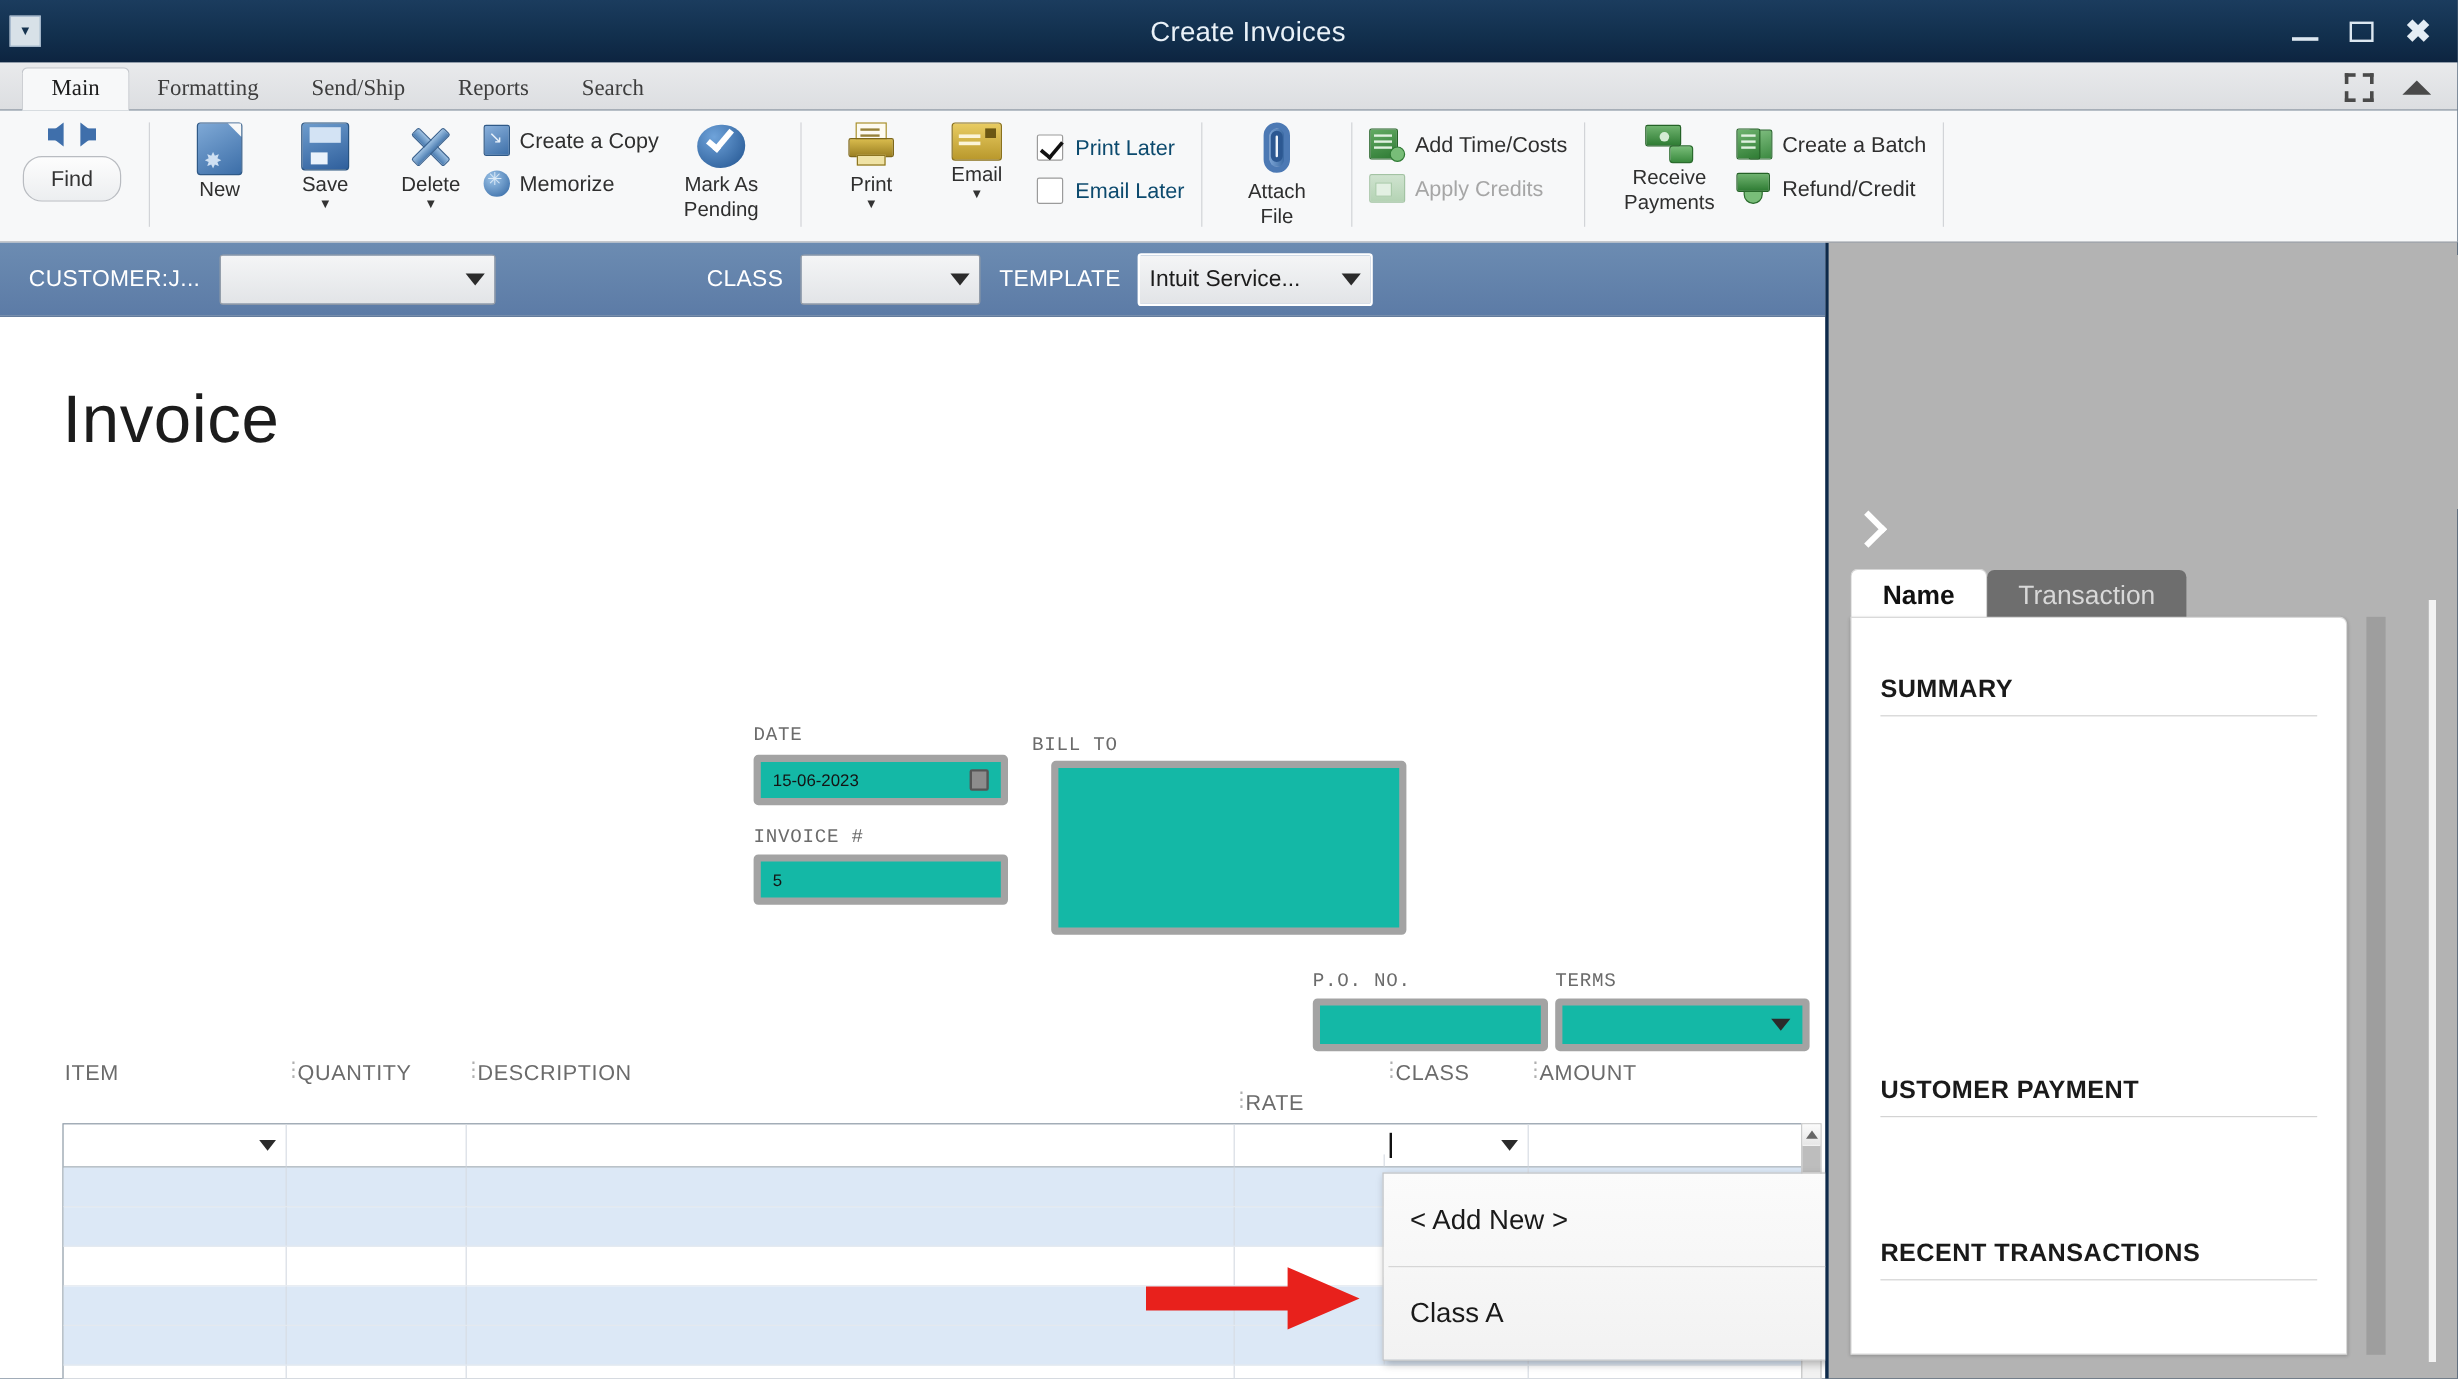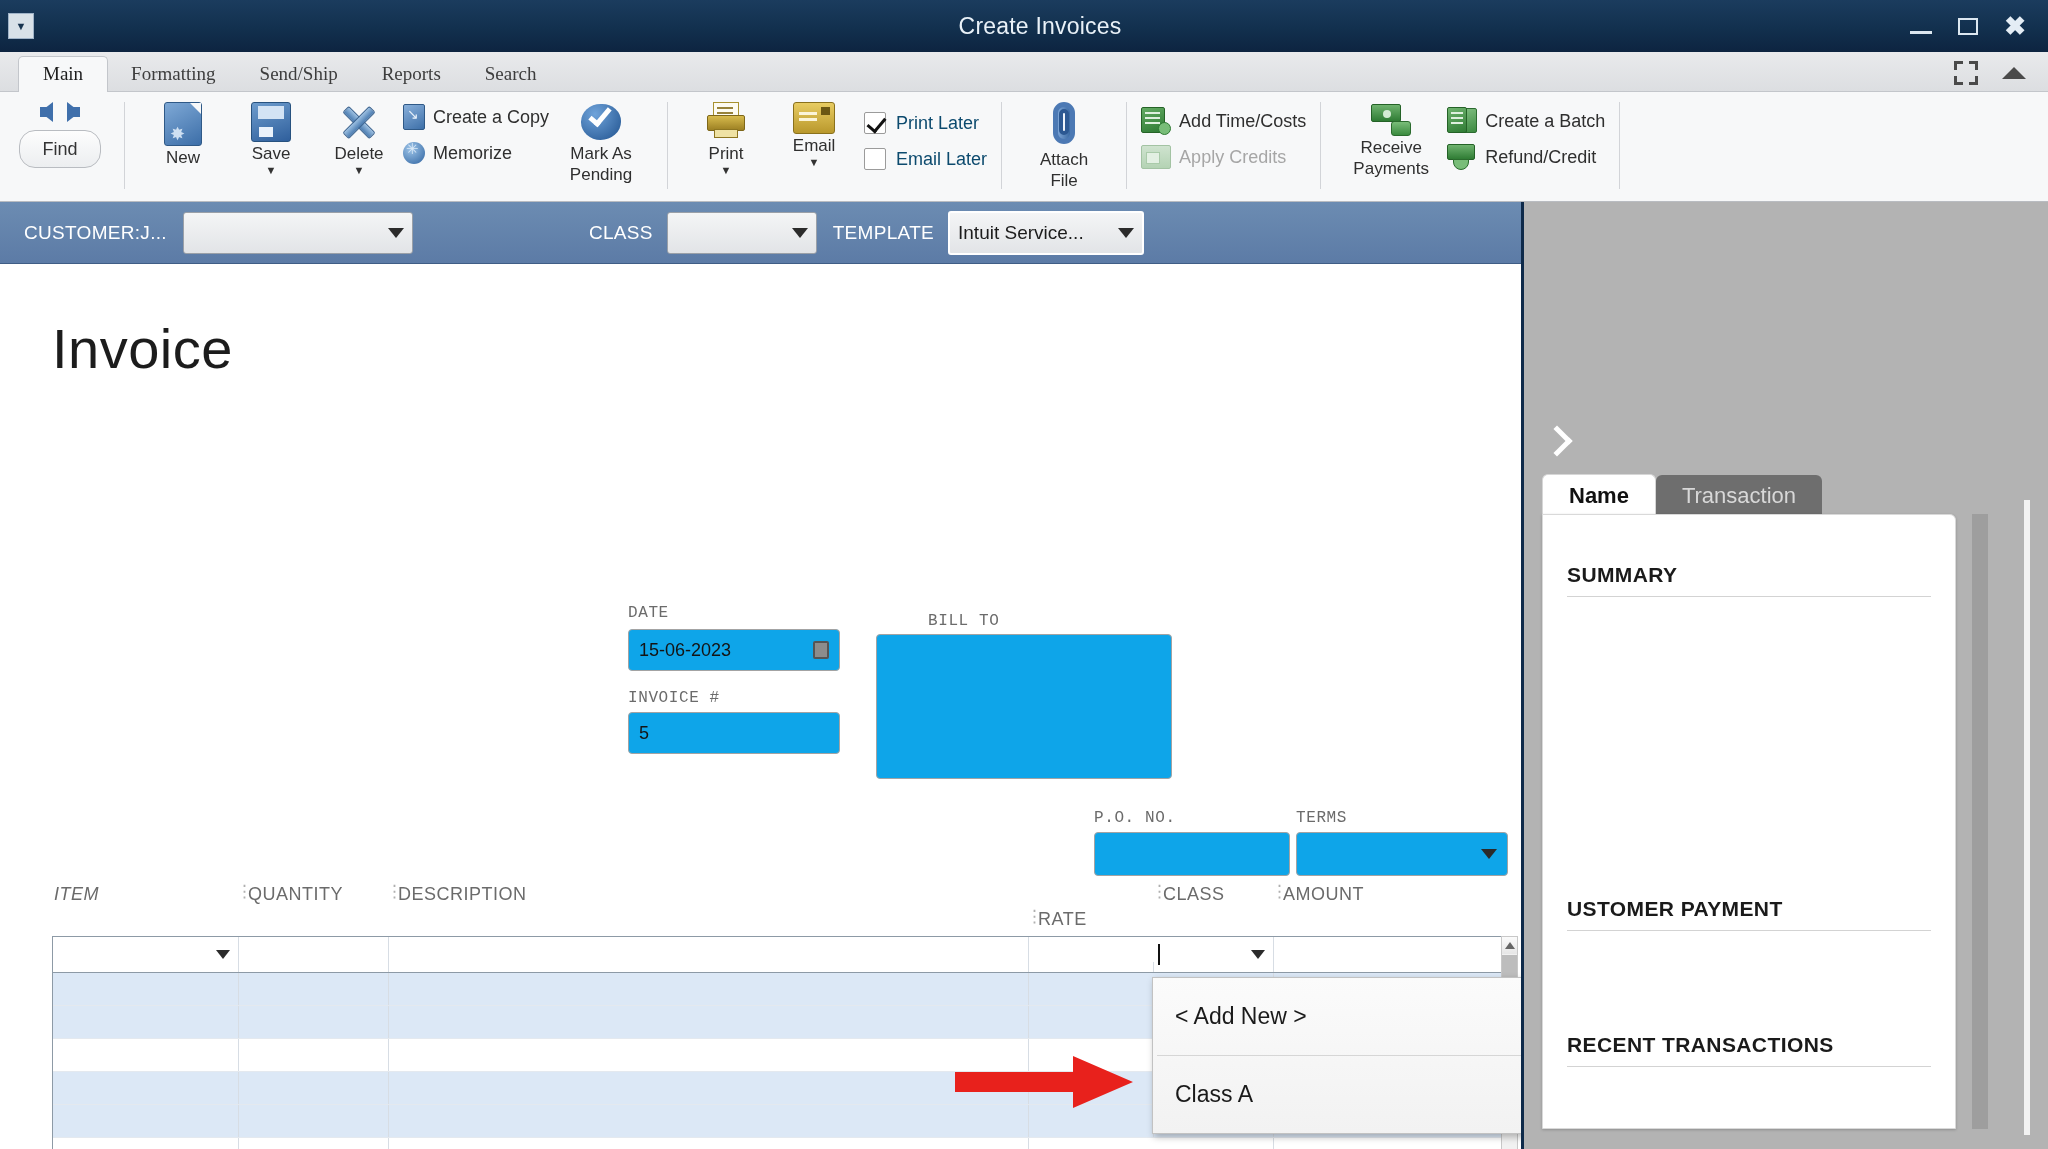--- a/index.html
+++ b/index.html
@@ -195,37 +195,37 @@
     font-size:19px; color:#1c1c1c;
   }
   .combo .txt{ position:absolute; left:8px; white-space:nowrap; overflow:hidden; }
   .tri{ width:0;height:0;border-left:8px solid transparent;border-right:8px solid transparent;border-top:10px solid #2b2b2b; }
 
   
   .sheet{ flex:1; position:relative; overflow:hidden; }
   .invoice-title{ position:absolute; left:52px; top:52px; font-size:56px; color:#1c1c1c; letter-spacing:.5px;}
   .flabel{ position:absolute; font-size:16px; color:#6b6b6b; letter-spacing:.6px;font-family:Liberation Mono, monospace; }
   .fbox{
-    position:absolute; background:#0ea5e9; border:1px solid #a3a3a3; border-radius:4px;
-    font-size:18px; color:#141414; display:flex; align-items:center; padding:0 10px;
+    position:absolute; background:#14b8a6; border:6px solid #a3a3a3; border-radius:4px;
+    font-size:14px; color:#141414; display:flex; align-items:center; padding:0 10px;
   }
   .cal{ width:16px;height:18px;margin-left:auto;background:#8c8c8c;border:2px solid #555;border-radius:2px;}
 
   
   .tbl{ position:absolute; left:52px; top:620px; width:1450px; }
   .thead{ display:flex; font-size:18px; color:#6b6b6b; letter-spacing:.5px; padding-bottom:6px;}
   .thead > div{ position:relative; padding-left:10px;}
   .thead > div.sep:before{ content:"⋮"; position:absolute; left:-2px; top:-3px; color:#b0b0b0; font-size:17px;}
   .grid{ border:1px solid #8d9aa6; border-bottom:1px solid #8d9aa6; background:#fff; position:relative;}
   .grow{ display:flex; height:33px; border-bottom:1px solid #e4e9ef;}
   .grow.first{ height:36px; border-bottom:1px solid #8d9aa6;}
   .grow.alt{ background:#dce8f6;}
   .gcell{ border-right:1px solid #d7dde4; display:flex; align-items:center; position:relative;}
   .gcell:last-child{ border-right:none; }
-  .c-item{width:186px;font-style:italic;} .c-qty{width:150px;} .c-desc{width:640px;}
+  .c-item{width:186px;} .c-qty{width:150px;} .c-desc{width:640px;}
   .c-rate{width:125px;margin-top:25px;} .c-class{width:120px;} .c-amt{width:212px;}
   .cellcaret{ position:absolute; right:8px; width:0;height:0;border-left:7px solid transparent;border-right:7px solid transparent;border-top:9px solid #2b2b2b;}
   .cursor{ position:absolute; left:4px; top:7px; width:1.5px; height:21px; background:#111;}
   .vscroll{ position:absolute; right:-17px; top:-1px; width:17px; bottom:-1px; background:#f1f1f1; border:1px solid #c8c8c8;}
   .vsbtn{ height:17px; display:flex;align-items:center;justify-content:center;background:linear-gradient(180deg,#fbfbfb,#e6e6e6);}
   .vsbtn .up{width:0;height:0;border-left:5px solid transparent;border-right:5px solid transparent;border-bottom:7px solid #666;}
   .vsbtn .dn{width:0;height:0;border-left:5px solid transparent;border-right:5px solid transparent;border-top:7px solid #666;}
   .vsthumb{ position:absolute; top:18px; left:0; right:0; height:22px; background:#bdbdbd;}
 
   
@@ -468,21 +468,21 @@
         <div class="fbox" style="left:628px;top:365px;width:212px;height:42px">
           <span>15-06-2023</span>
           <span class="cal"></span>
         </div>
 
         <div class="flabel" style="left:628px;top:425px">INVOICE #</div>
         <div class="fbox" style="left:628px;top:448px;width:212px;height:42px">
           <span>5</span>
         </div>
 
-        <div class="flabel" style="left:928px;top:348px">BILL TO</div>
+        <div class="flabel" style="left:860px;top:348px">BILL TO</div>
         <div class="fbox" style="left:876px;top:370px;width:296px;height:145px;align-items:flex-start;padding-top:8px">
           <span></span>
         </div>
 
         <div class="flabel" style="left:1094px;top:545px">P.O. NO.</div>
         <div class="fbox" style="left:1094px;top:568px;width:196px;height:44px">
           <span></span>
         </div>
 
         <div class="flabel" style="left:1296px;top:545px">TERMS</div>

